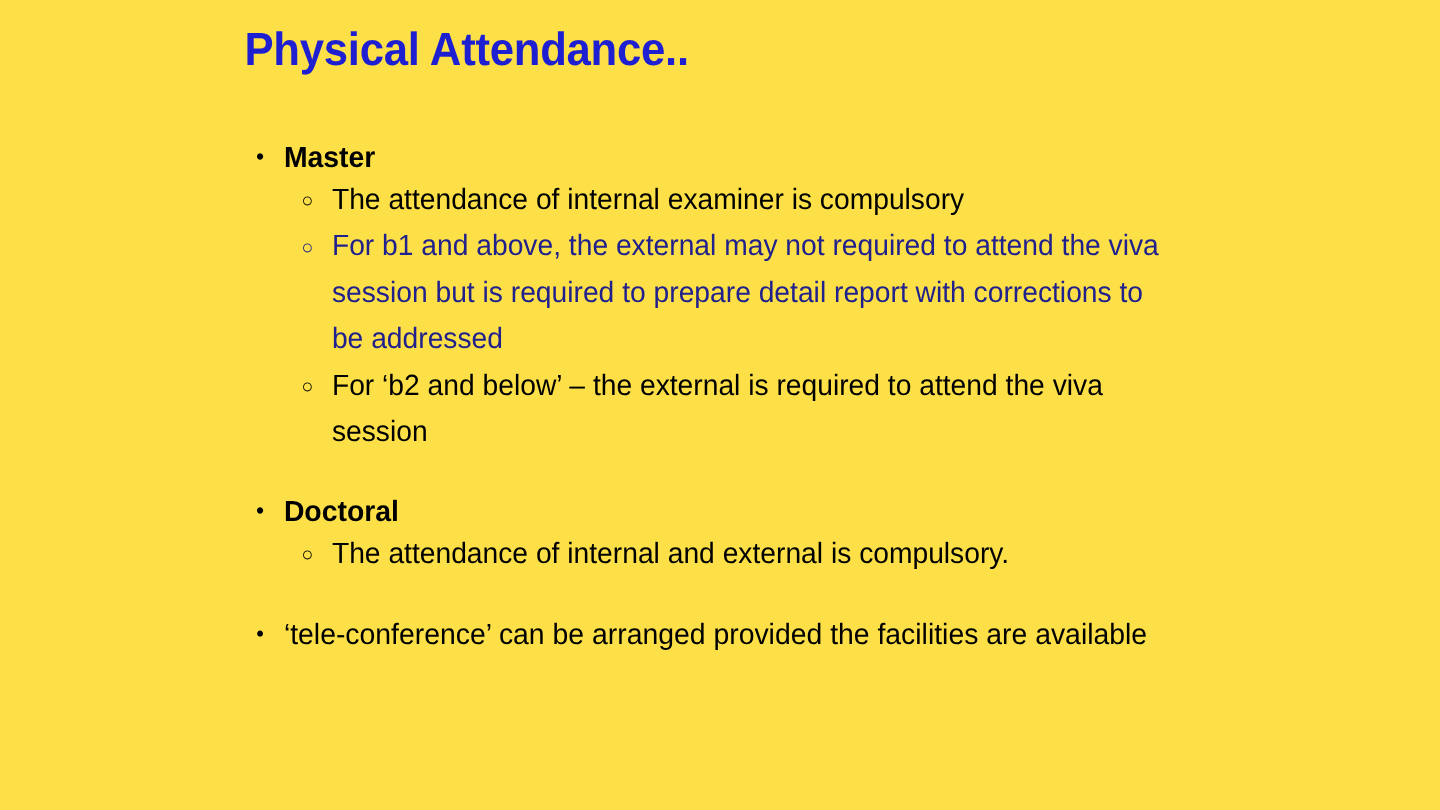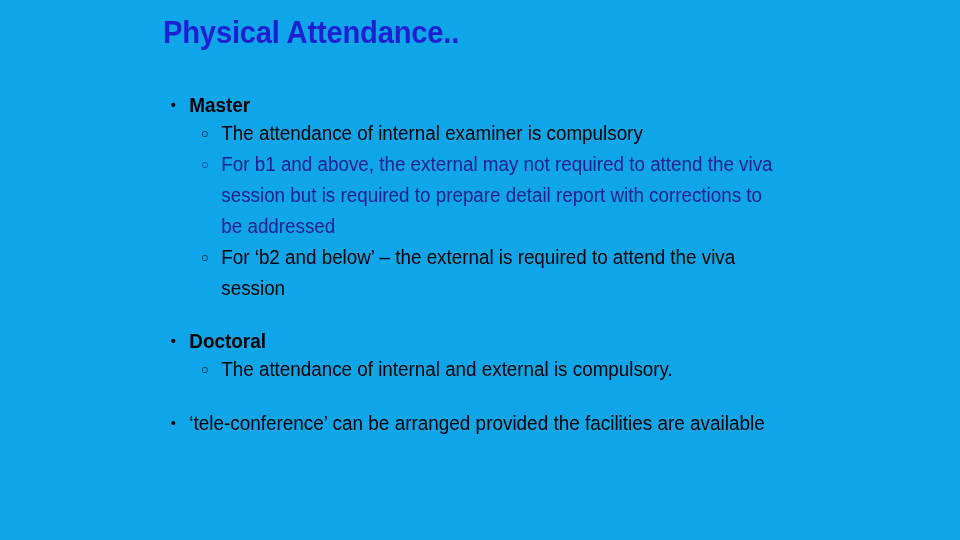--- a/index.html
+++ b/index.html
@@ -12,21 +12,21 @@
     height: 540px;
     overflow: hidden;
     font-family: "Liberation Sans", sans-serif;
     color: #000000;
   }
 
   .slide {
     position: relative;
     width: 960px;
     height: 540px;
-    background: #0ea5e9;
+    background: #fde047;
   }
 
   
   .slide-title {
     position: absolute;
     left: 163px;
     top: 14px;
     width: 700px;
     font-size: 31px;
     font-weight: bold;

